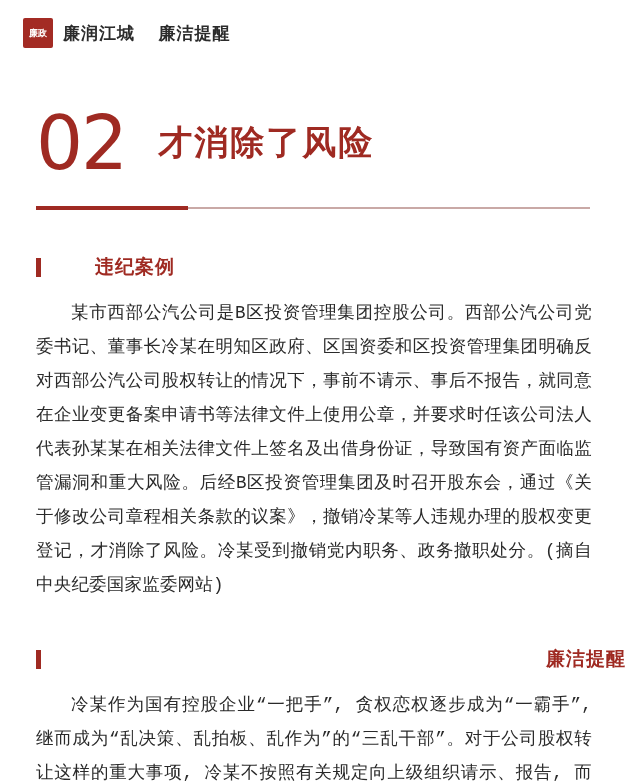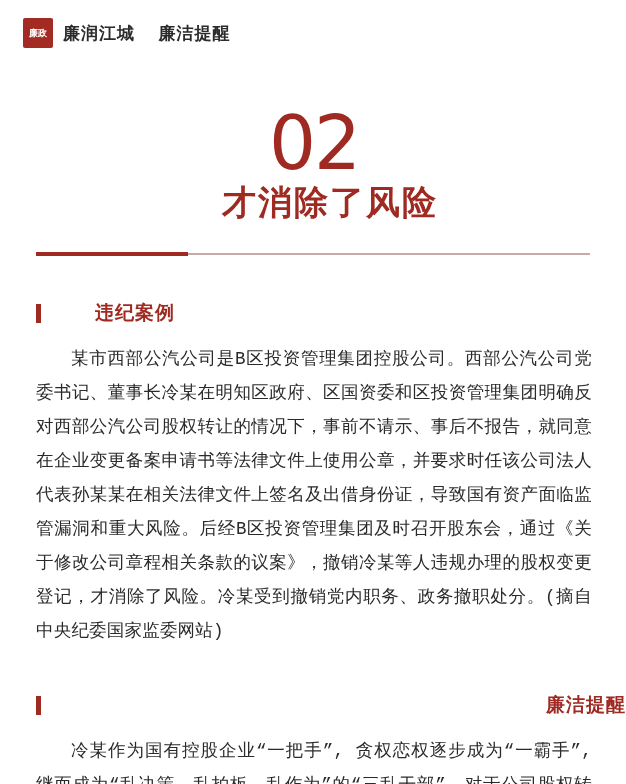--- a/index.html
+++ b/index.html
@@ -61,21 +61,20 @@
     display: inline-block;
     width: 12px;
   }
 
   
   .section-head {
     margin: 58px 0 0 0;
     padding: 0 34px 0 36px;
     display: flex;
     align-items: center;
-    flex-direction: column;
   }
   .big-number {
     font-size: 74px;
     line-height: 74px;
     color: #9f2a22;
     font-family: "DejaVu Sans", sans-serif;
     font-weight: 400;
     letter-spacing: -2px;
   }
   .section-title {

